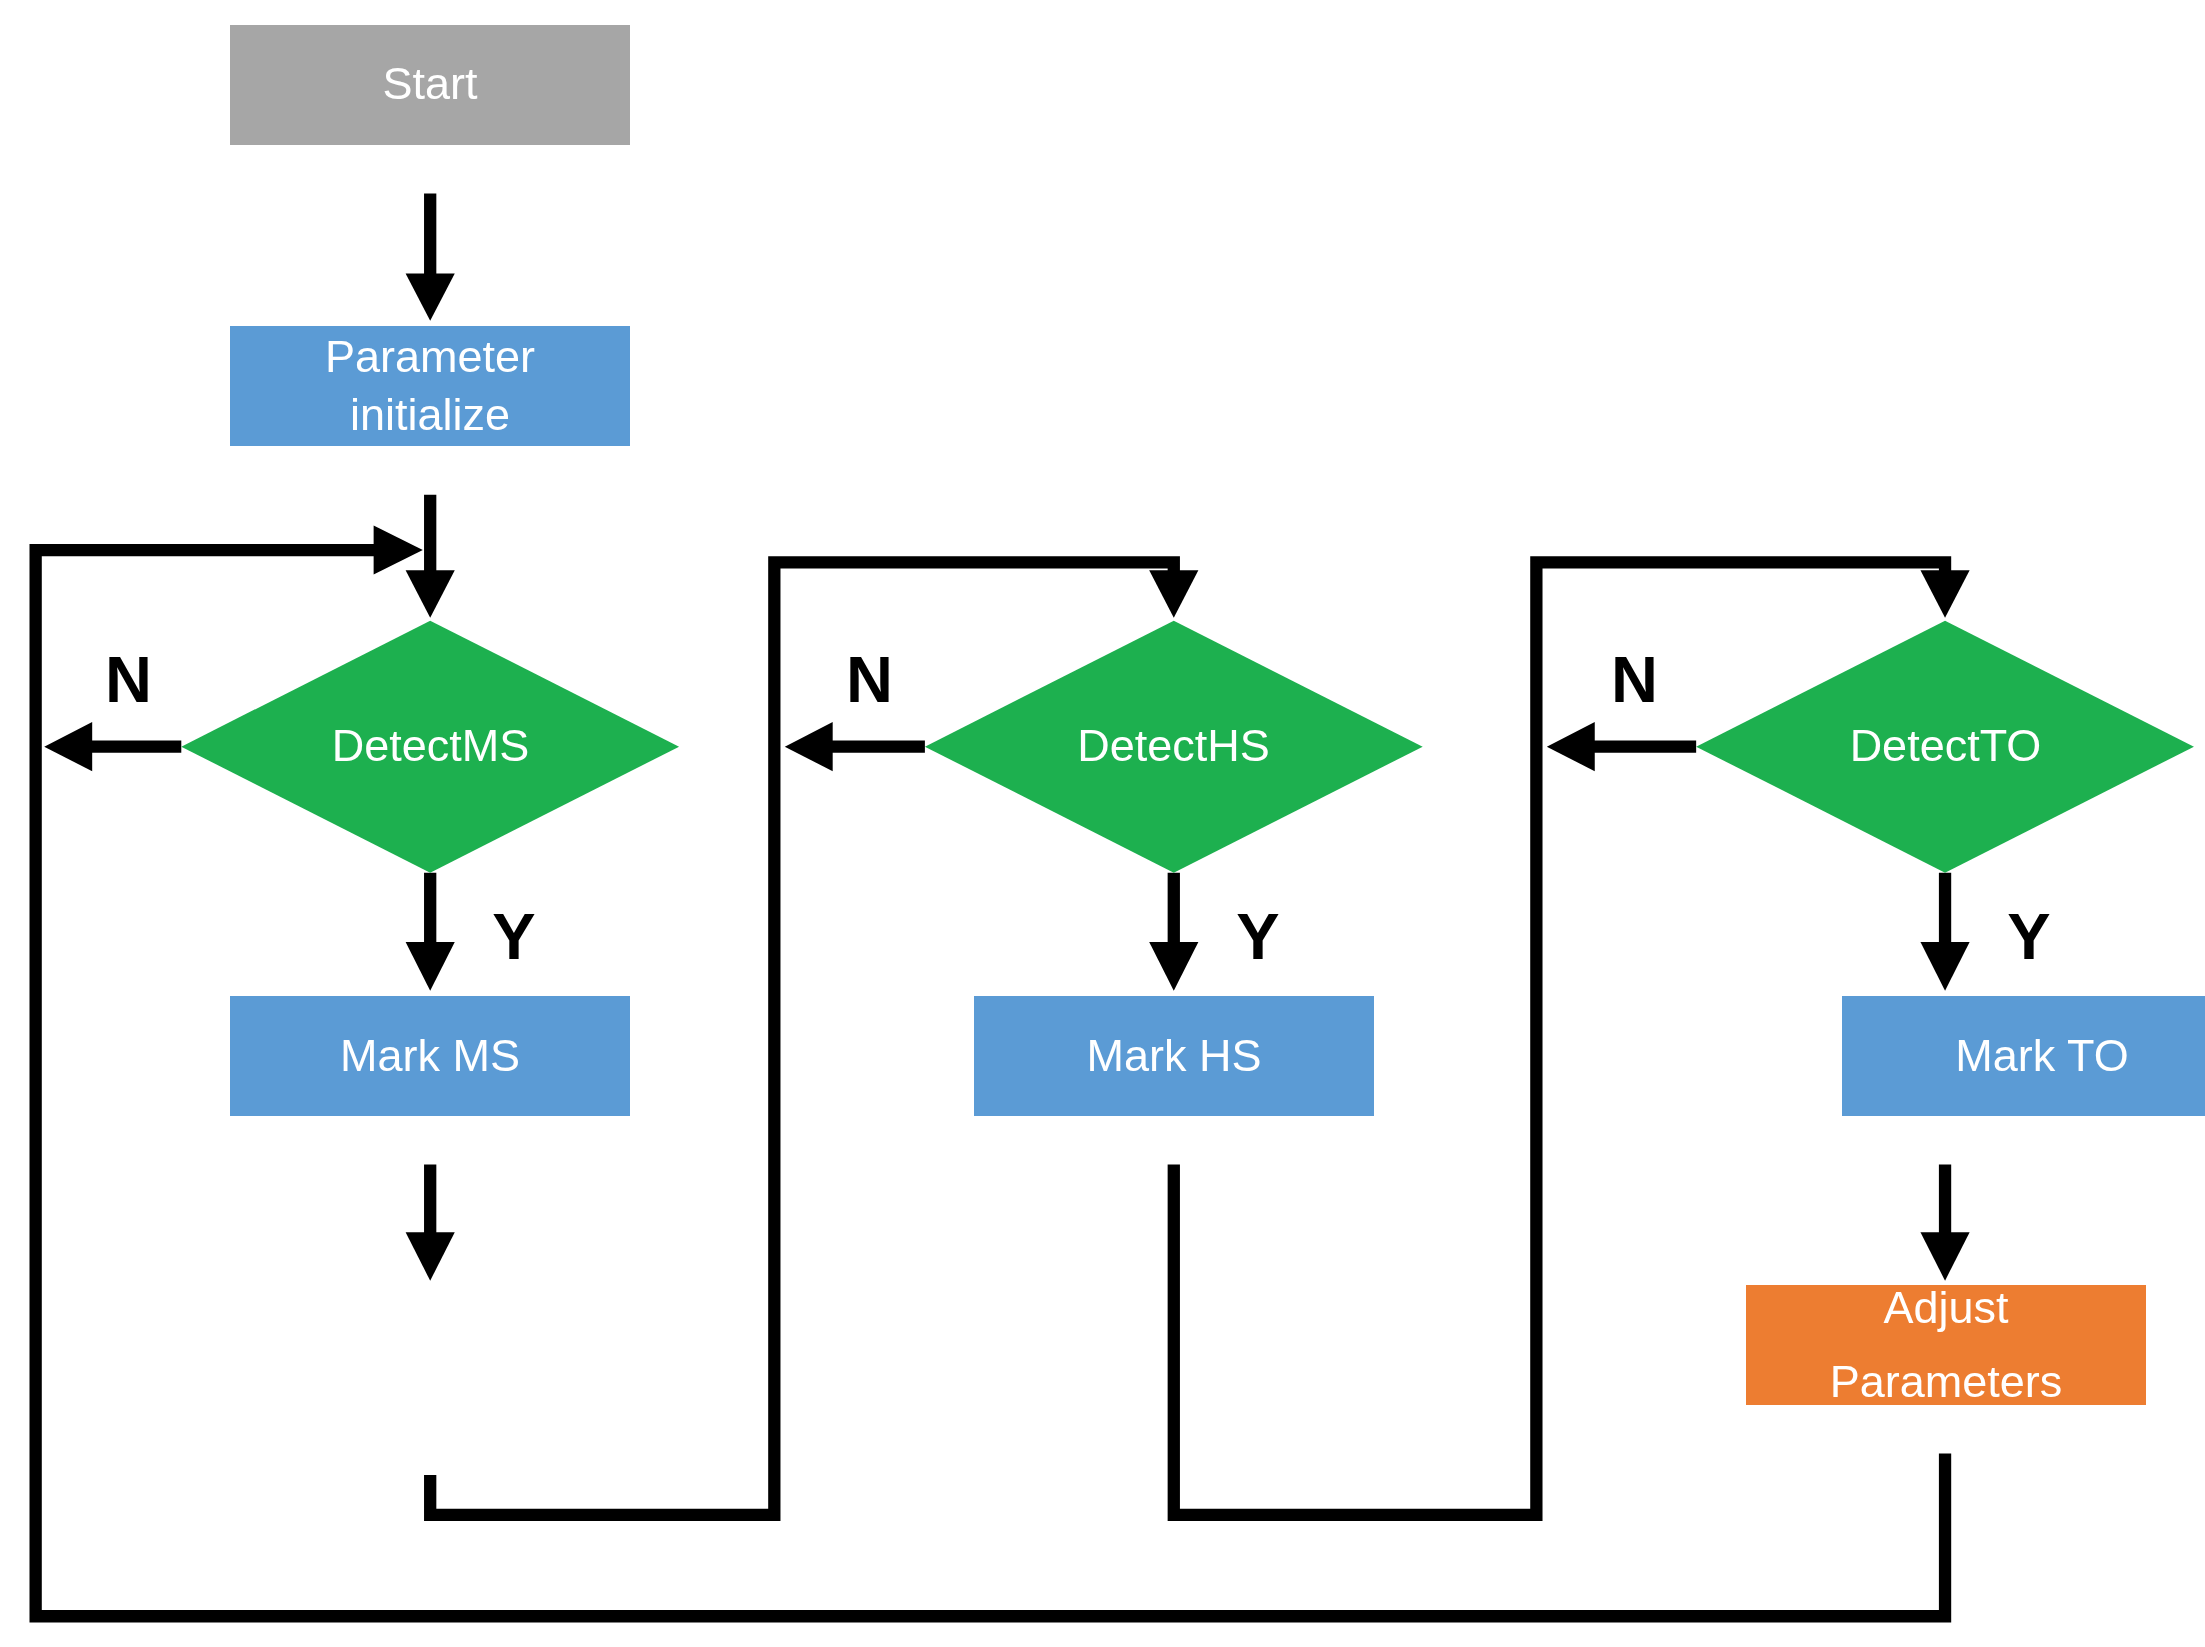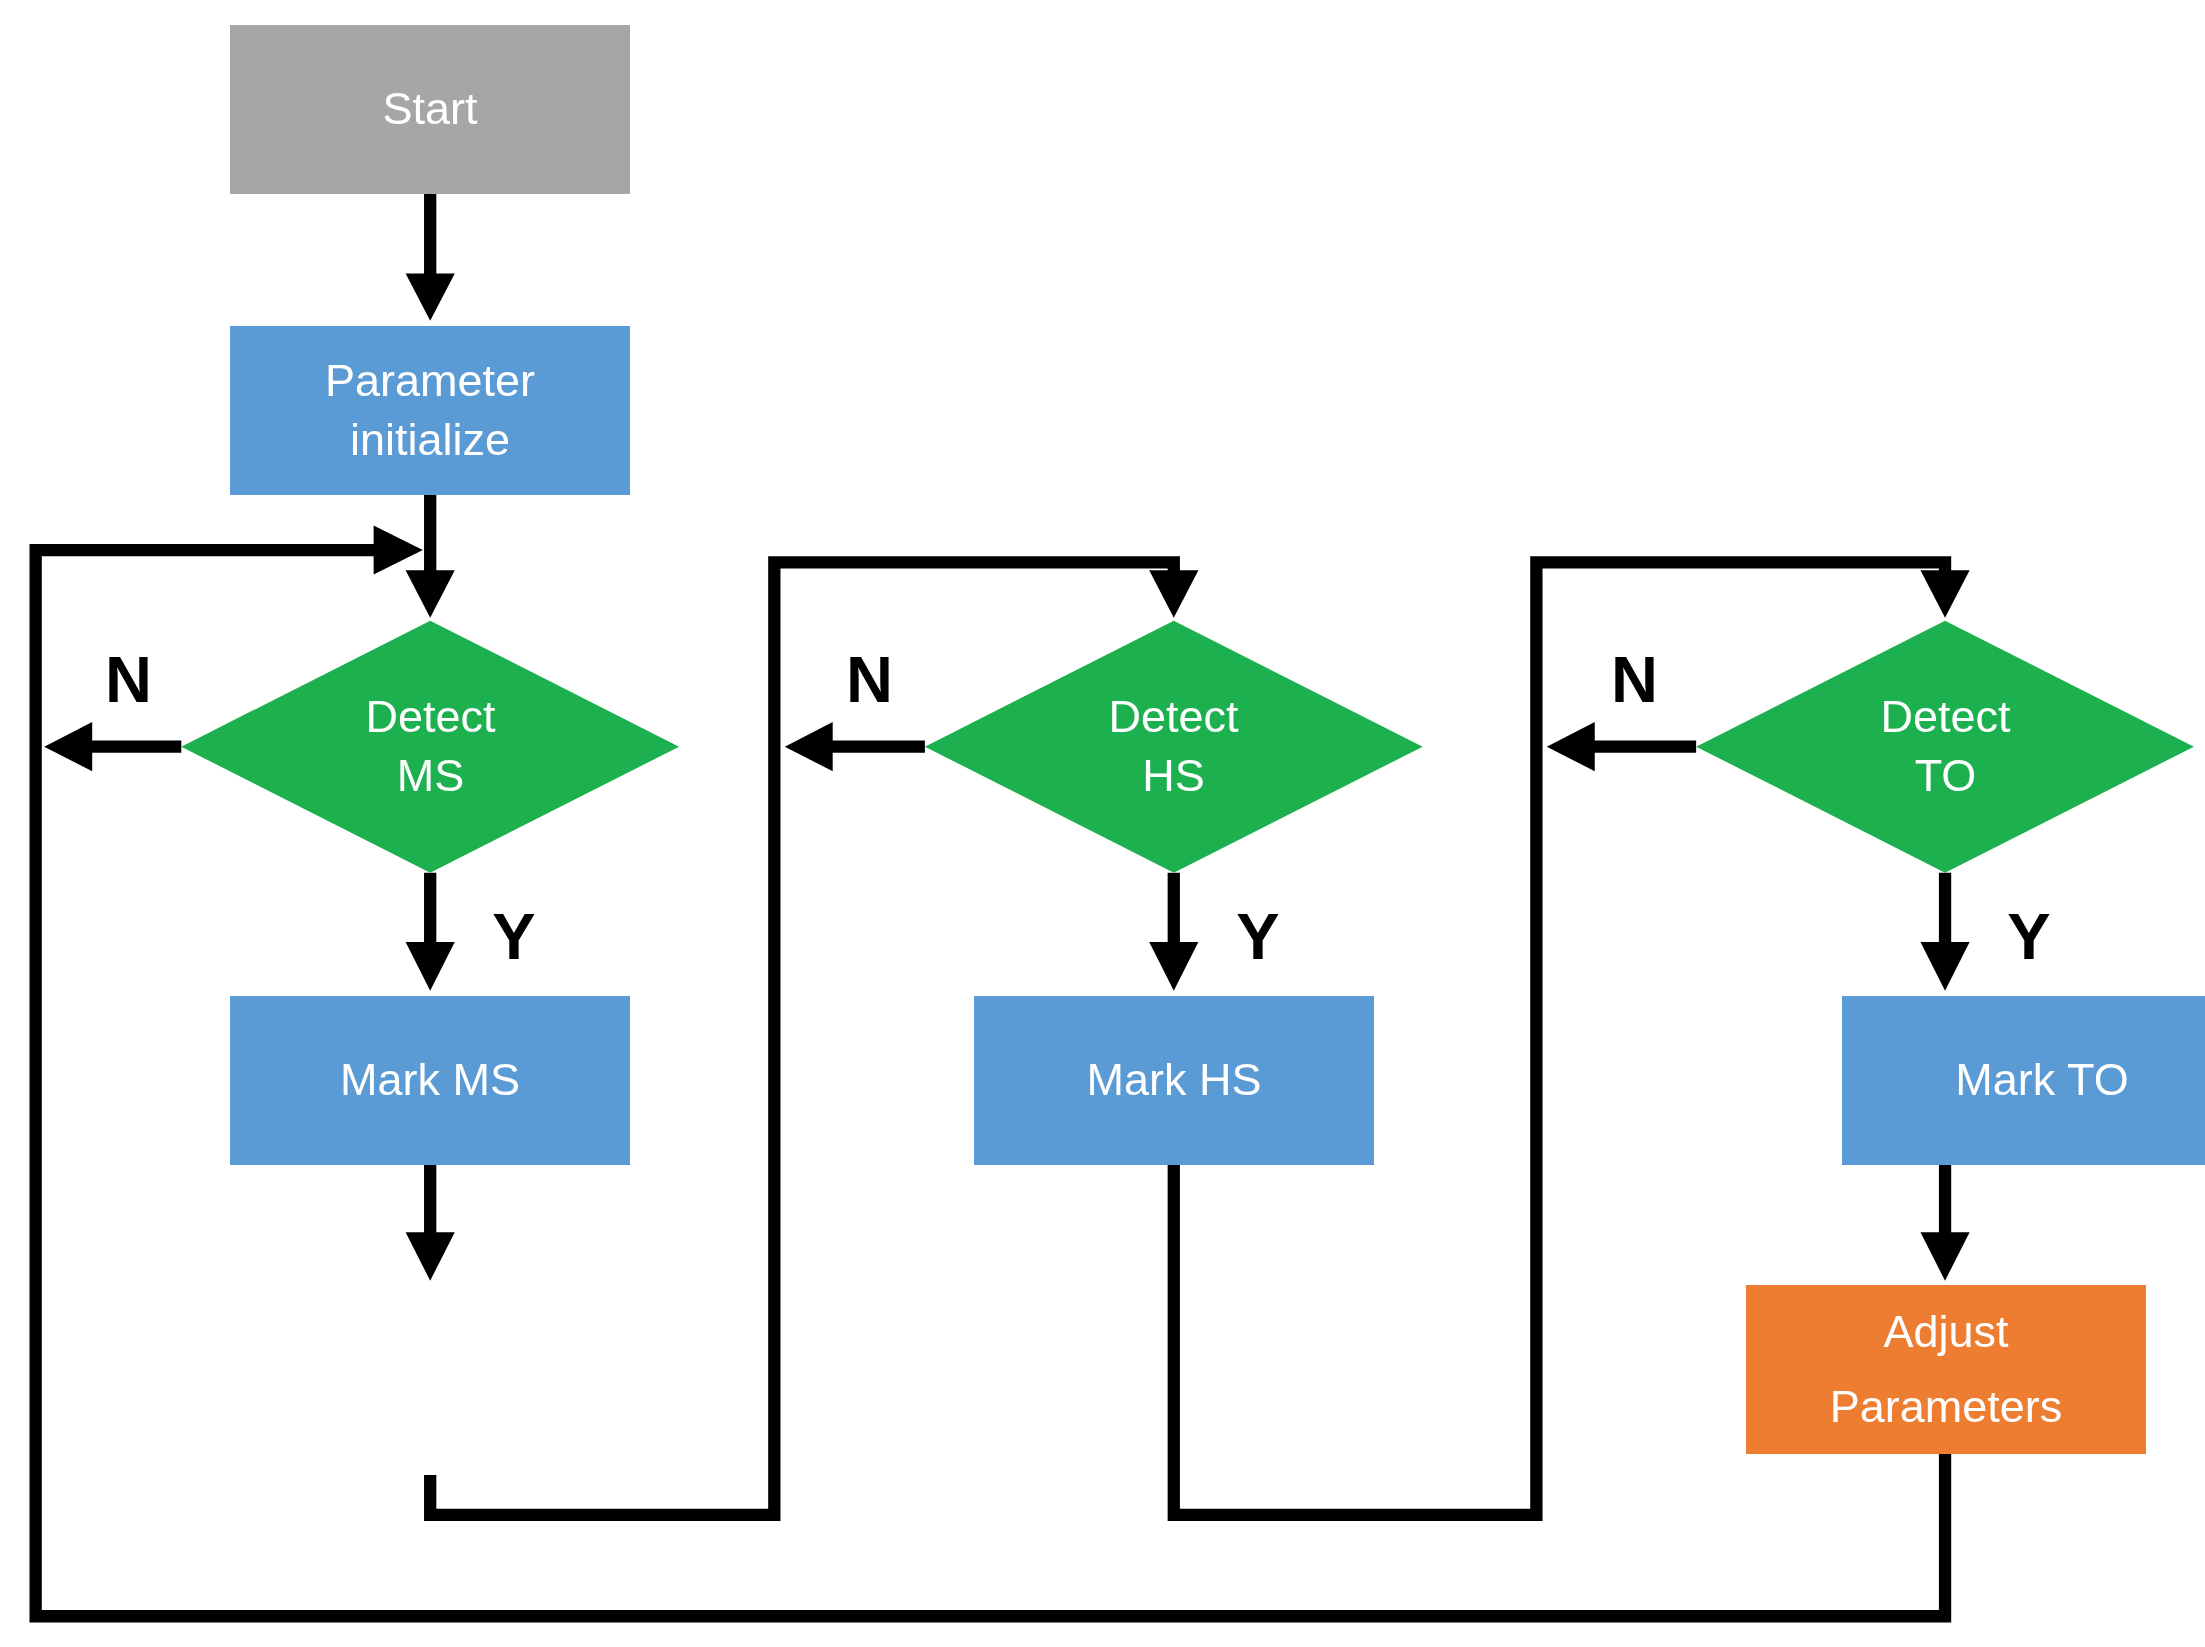--- a/index.html
+++ b/index.html
@@ -14,29 +14,29 @@
   svg.wires{
     position:absolute;left:0;top:0;width:2205px;height:1647px;
   }
   svg.wires path{
     fill:none;stroke:#000000;stroke-width:20;stroke-linejoin:miter;stroke-linecap:butt;
   }
   svg.wires polygon.head{fill:#000000;}
   .box{
     position:absolute;
     display:flex;flex-direction:column;align-items:center;justify-content:center;
-    width:400px;height:169px;
+    width:400px;height:120px;
     color:#ffffff;font-size:45px;line-height:1.3;text-align:center;
   }
   .gray{background:#a6a6a6;}
   .blue{background:#5b9bd5;}
   .orange{background:#ed7d31;}
   .dlabel{
     position:absolute;
-    display:flex;flex-direction:column;align-items:center;justify-content:center;
+    display:flex;flex-direction:row;align-items:center;justify-content:center;
     width:307px;height:215px;
     color:#ffffff;font-size:45px;line-height:1.3;text-align:left;
     pointer-events:none;
   }
   .branch{
     position:absolute;
     display:flex;align-items:center;justify-content:center;
     color:#000000;font-size:65px;font-weight:700;
   }
   .nlbl{width:141px;height:98px;}

